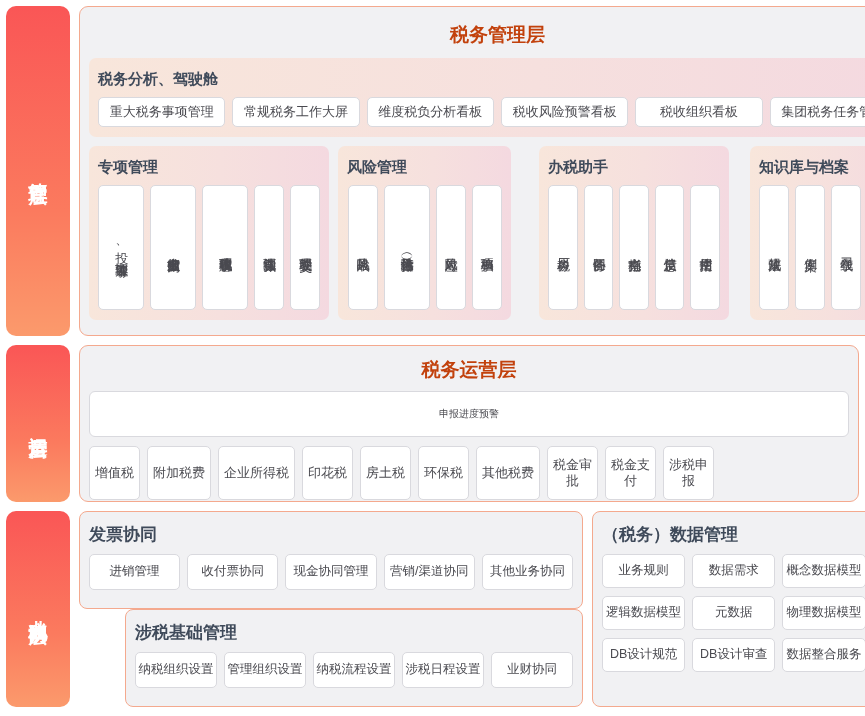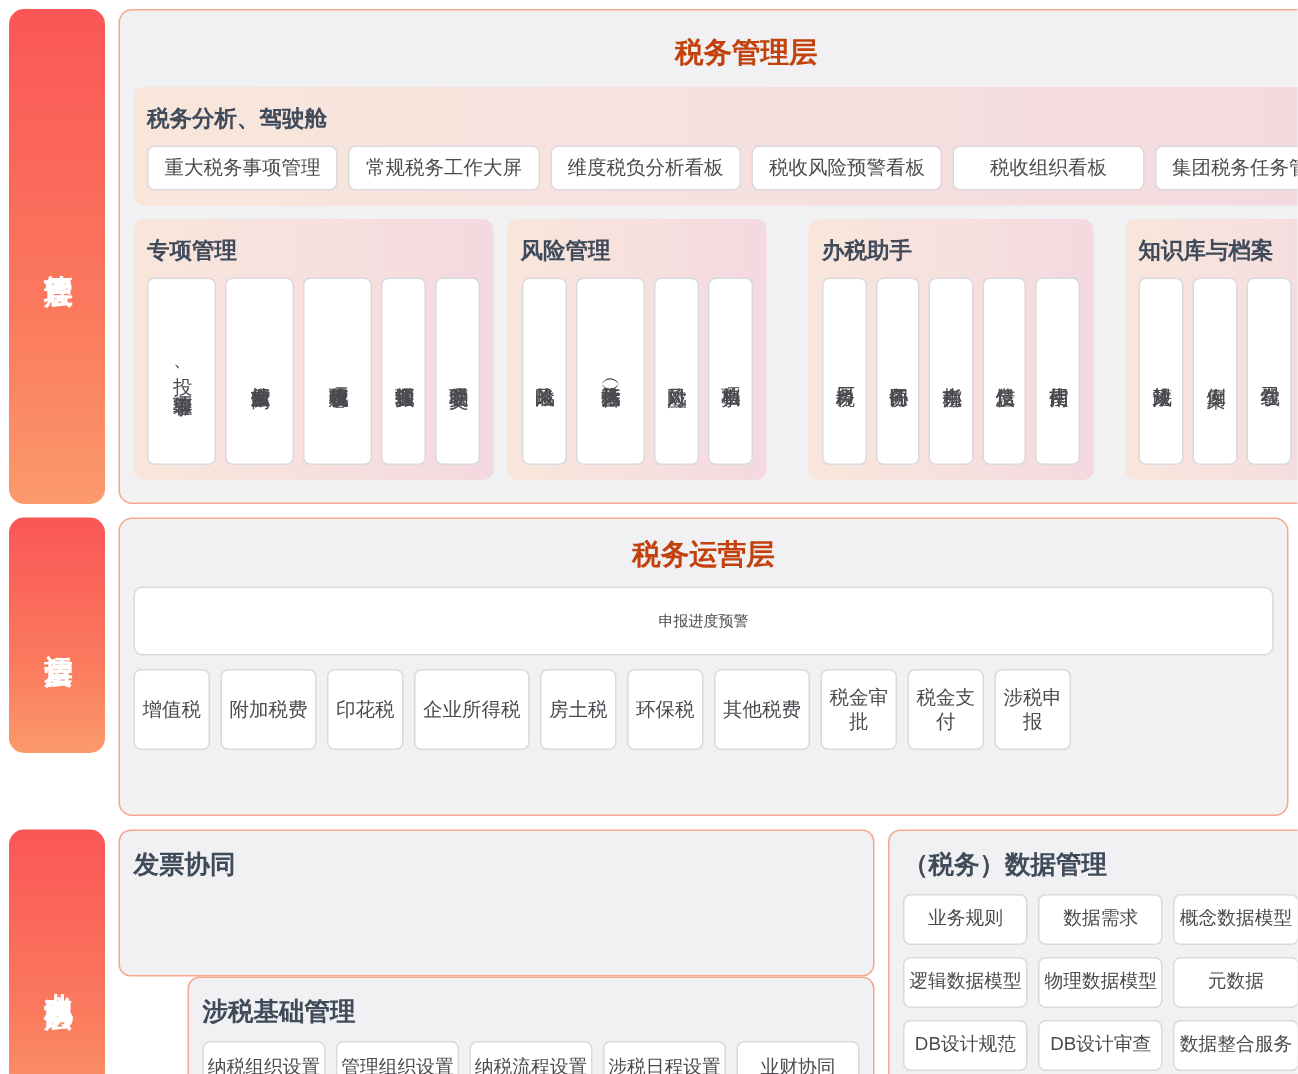--- a/index.html
+++ b/index.html
@@ -250,28 +250,28 @@
         </div>
       </div>
     </div>
   </div>
 
   <div class="layer-row">
     <div class="sidebar-tab" style="height:157px;">
       <span class="vtext">运营层</span>
     </div>
     <div class="layer-body">
-      <div class="panel" style="height:199px;">
+      <div class="panel" style="height:157px;">
         <div class="panel-title" style="padding:2px 0 8px 0;">税务运营层</div>
         <div class="ops-wide">申报进度预警</div>
         <div class="ops-row">
           <div class="tile">增值税</div>
           <div class="tile">附加税费</div>
+          <div class="tile">企业所得税</div>
           <div class="tile">印花税</div>
-          <div class="tile">企业所得税</div>
           <div class="tile">房土税</div>
           <div class="tile">环保税</div>
           <div class="tile">其他税费</div>
           <div class="tile wrap narrow">税金审批</div>
           <div class="tile wrap narrow">税金支付</div>
           <div class="tile wrap narrow">涉税申报</div>
         </div>
       </div>
     </div>
   </div>
@@ -279,20 +279,27 @@
   <div class="layer-row">
     <div class="sidebar-tab" style="height:196px;">
       <span class="vtext">业税协同层</span>
     </div>
     <div class="layer-body">
       <div class="bottom-split" style="height:196px;">
 
         <div class="bottom-left">
           <div class="group-gray" style="flex:1;">
             <div class="group-title" style="font-size:17px;">发票协同</div>
+            <div class="tile-row">
+              <div class="tile">进销管理</div>
+              <div class="tile">收付票协同</div>
+              <div class="tile">现金协同管理</div>
+              <div class="tile">营销/渠道协同</div>
+              <div class="tile">其他业务协同</div>
+            </div>
           </div>
           <div class="group-gray" style="flex:1;margin-left:46px;">
             <div class="group-title" style="font-size:17px;">涉税基础管理</div>
             <div class="tile-row">
               <div class="tile">纳税组织设置</div>
               <div class="tile">管理组织设置</div>
               <div class="tile">纳税流程设置</div>
               <div class="tile">涉税日程设置</div>
               <div class="tile">业财协同</div>
             </div>
@@ -304,22 +311,22 @@
             <div class="group-title" style="font-size:17px;">（税务）数据管理</div>
             <div class="data-grid">
               <div class="tile-row">
                 <div class="tile">业务规则</div>
                 <div class="tile">数据需求</div>
                 <div class="tile">概念数据模型</div>
                 <div class="tile">数据字典</div>
               </div>
               <div class="tile-row">
                 <div class="tile">逻辑数据模型</div>
+                <div class="tile">元数据</div>
                 <div class="tile">物理数据模型</div>
-                <div class="tile">元数据</div>
                 <div class="tile">数据建模</div>
               </div>
               <div class="tile-row">
                 <div class="tile">DB设计规范</div>
                 <div class="tile">DB设计审查</div>
                 <div class="tile">数据整合服务</div>
                 <div class="tile">数据访问服务</div>
               </div>
             </div>
           </div>

